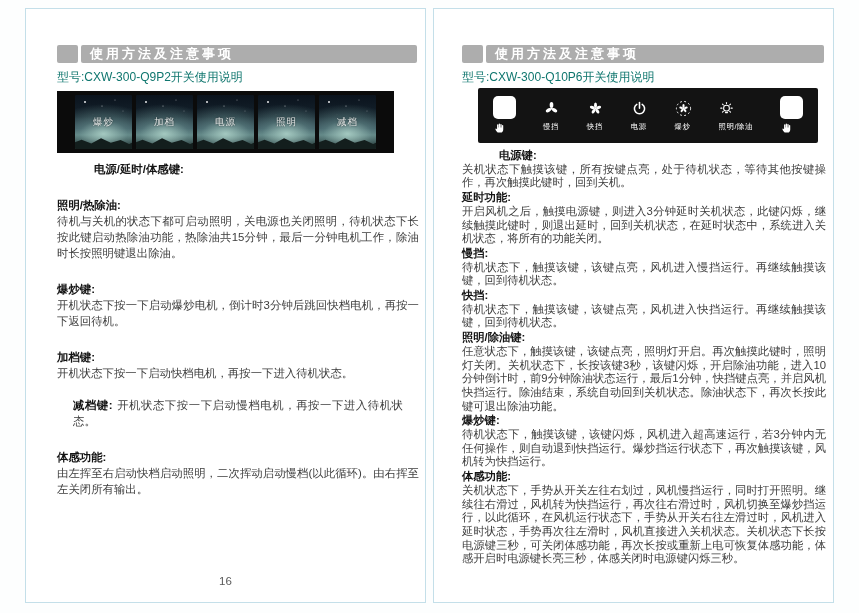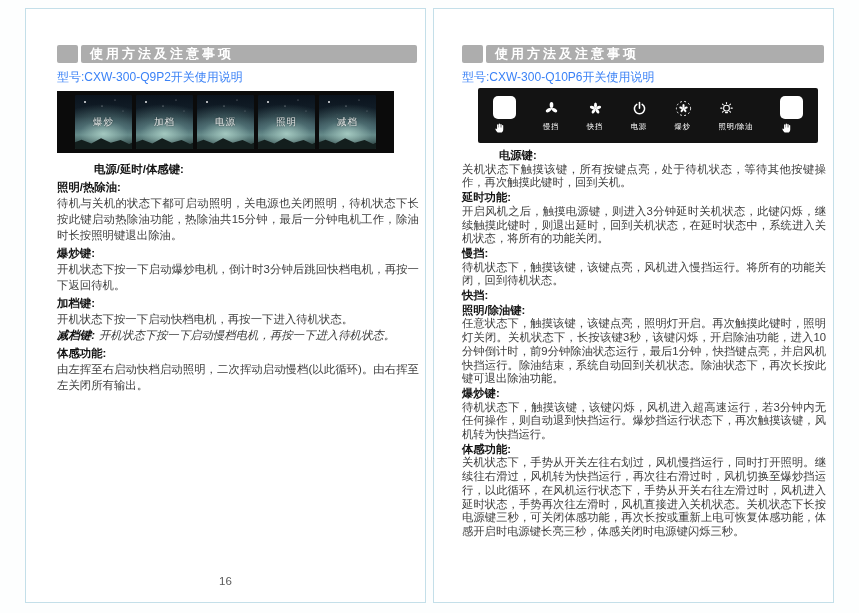--- a/index.html
+++ b/index.html
@@ -17,21 +17,21 @@
   .page.right{left:433px;padding:36px 7px 0 28px;}
 
   
   .header-row{display:flex;height:18px;margin-right:2px;}
   .hdr-square{width:21px;height:18px;background:#adadad;border-radius:2px;margin-right:3px;flex:none;}
   .hdr-bar{
     flex:1;height:18px;background:#adadad;border-radius:2px;
     color:#fff;font-weight:bold;font-size:13px;line-height:18px;
     letter-spacing:3px;padding-left:9px;white-space:nowrap;overflow:hidden;
   }
-  .model{margin-top:6px;font-size:12px;line-height:16px;color:#3b82f6;}
+  .model{margin-top:6px;font-size:12px;line-height:16px;color:#0f766e;}
 
   
   .photo-panel{
     margin-top:6px;width:337px;height:62px;background:#0b0b0b;
     display:flex;gap:4px;padding:4px 18px;box-sizing:border-box;
   }
   .tile{
     position:relative;flex:1;overflow:hidden;border-radius:1px;
     display:flex;align-items:center;justify-content:center;
     background:
@@ -63,25 +63,25 @@
   .rp-hand svg{width:13px;height:13px;}
   .rp-icon{height:24px;display:flex;align-items:center;line-height:0;}
   .rp-icon svg{width:17px;height:17px;}
   .rp-label{font-size:7.5px;color:#fff;margin-top:2px;white-space:nowrap;letter-spacing:.5px;}
 
   
   .sections{color:#3d3d3d;text-align:justify;}
   .left-sections{margin-top:8px;font-size:11.4px;line-height:16px;}
   .right-sections{margin-top:6px;font-size:11.3px;line-height:13.7px;}
   .sec-h{font-weight:bold;color:#141414;}
-  .left-sections .sec-h{margin-top:2px;}
+  .left-sections .sec-h{margin-top:20px;}
   .right-sections .sec-h{margin-top:1px;}
   .sec-h:first-child{margin-top:0;padding-left:37px;}
   .sec-t{margin:0;}
-  .sec-inline{margin:0;font-style:italic;}
+  .sec-inline{margin:16px;}
   .sec-inline b{color:#141414;margin-right:4px;}
 
   .pagenum{
     position:absolute;left:0;right:0;bottom:15px;text-align:center;
     font-size:11.5px;color:#5a5a5a;font-family:Liberation Sans, sans-serif;
   }
 </style>
 </head>
 <body>
 
@@ -215,22 +215,23 @@
               <path fill="#fff" d="M8.6 21c-1.8-1.3-3.4-3.6-4.1-5.9-.3-.9.8-1.6 1.6-1l1.4 1V7.2c0-.7.5-1.2 1.2-1.2s1.2.5 1.2 1.2v4.6h.6V5.8c0-.7.5-1.2 1.2-1.2s1.2.5 1.2 1.2v6h.6V6.6c0-.7.5-1.2 1.2-1.2s1.2.5 1.2 1.2v5.6h.6V8.4c0-.7.5-1.2 1.2-1.2s1.2.5 1.2 1.2v7.2c0 2.6-1.2 4.6-2.9 5.4H8.6z"></path>
             </svg></div>
         </div>
       </div>
     <div class="sections right-sections">
         <div class="sec-h">电源键:</div>
         <p class="sec-t">关机状态下触摸该键，所有按键点亮，处于待机状态，等待其他按键操作，再次触摸此键时，回到关机。</p>
         <div class="sec-h">延时功能:</div>
         <p class="sec-t">开启风机之后，触摸电源键，则进入3分钟延时关机状态，此键闪烁，继续触摸此键时，则退出延时，回到关机状态，在延时状态中，系统进入关机状态，将所有的功能关闭。</p>
         <div class="sec-h">慢挡:</div>
-        <p class="sec-t">待机状态下，触摸该键，该键点亮，风机进入慢挡运行。将所有的功能关闭，回到待机状态。</p>
+        <p class="sec-t">待机状态下，触摸该键，该键点亮，风机进入慢挡运行。再继续触摸该键，回到待机状态。</p>
         <div class="sec-h">快挡:</div>
+        <p class="sec-t">待机状态下，触摸该键，该键点亮，风机进入快挡运行。再继续触摸该键，回到待机状态。</p>
         <div class="sec-h">照明/除油键:</div>
         <p class="sec-t">任意状态下，触摸该键，该键点亮，照明灯开启。再次触摸此键时，照明灯关闭。关机状态下，长按该键3秒，该键闪烁，开启除油功能，进入10分钟倒计时，前9分钟除油状态运行，最后1分钟，快挡键点亮，并启风机快挡运行。除油结束，系统自动回到关机状态。除油状态下，再次长按此键可退出除油功能。</p>
         <div class="sec-h">爆炒键:</div>
         <p class="sec-t">待机状态下，触摸该键，该键闪烁，风机进入超高速运行，若3分钟内无任何操作，则自动退到快挡运行。爆炒挡运行状态下，再次触摸该键，风机转为快挡运行。</p>
         <div class="sec-h">体感功能:</div>
         <p class="sec-t">关机状态下，手势从开关左往右划过，风机慢挡运行，同时打开照明。继续往右滑过，风机转为快挡运行，再次往右滑过时，风机切换至爆炒挡运行，以此循环，在风机运行状态下，手势从开关右往左滑过时，风机进入延时状态，手势再次往左滑时，风机直接进入关机状态。关机状态下长按电源键三秒，可关闭体感功能，再次长按或重新上电可恢复体感功能，体感开启时电源键长亮三秒，体感关闭时电源键闪烁三秒。</p>
       </div>
   </section>
 
 </div>

